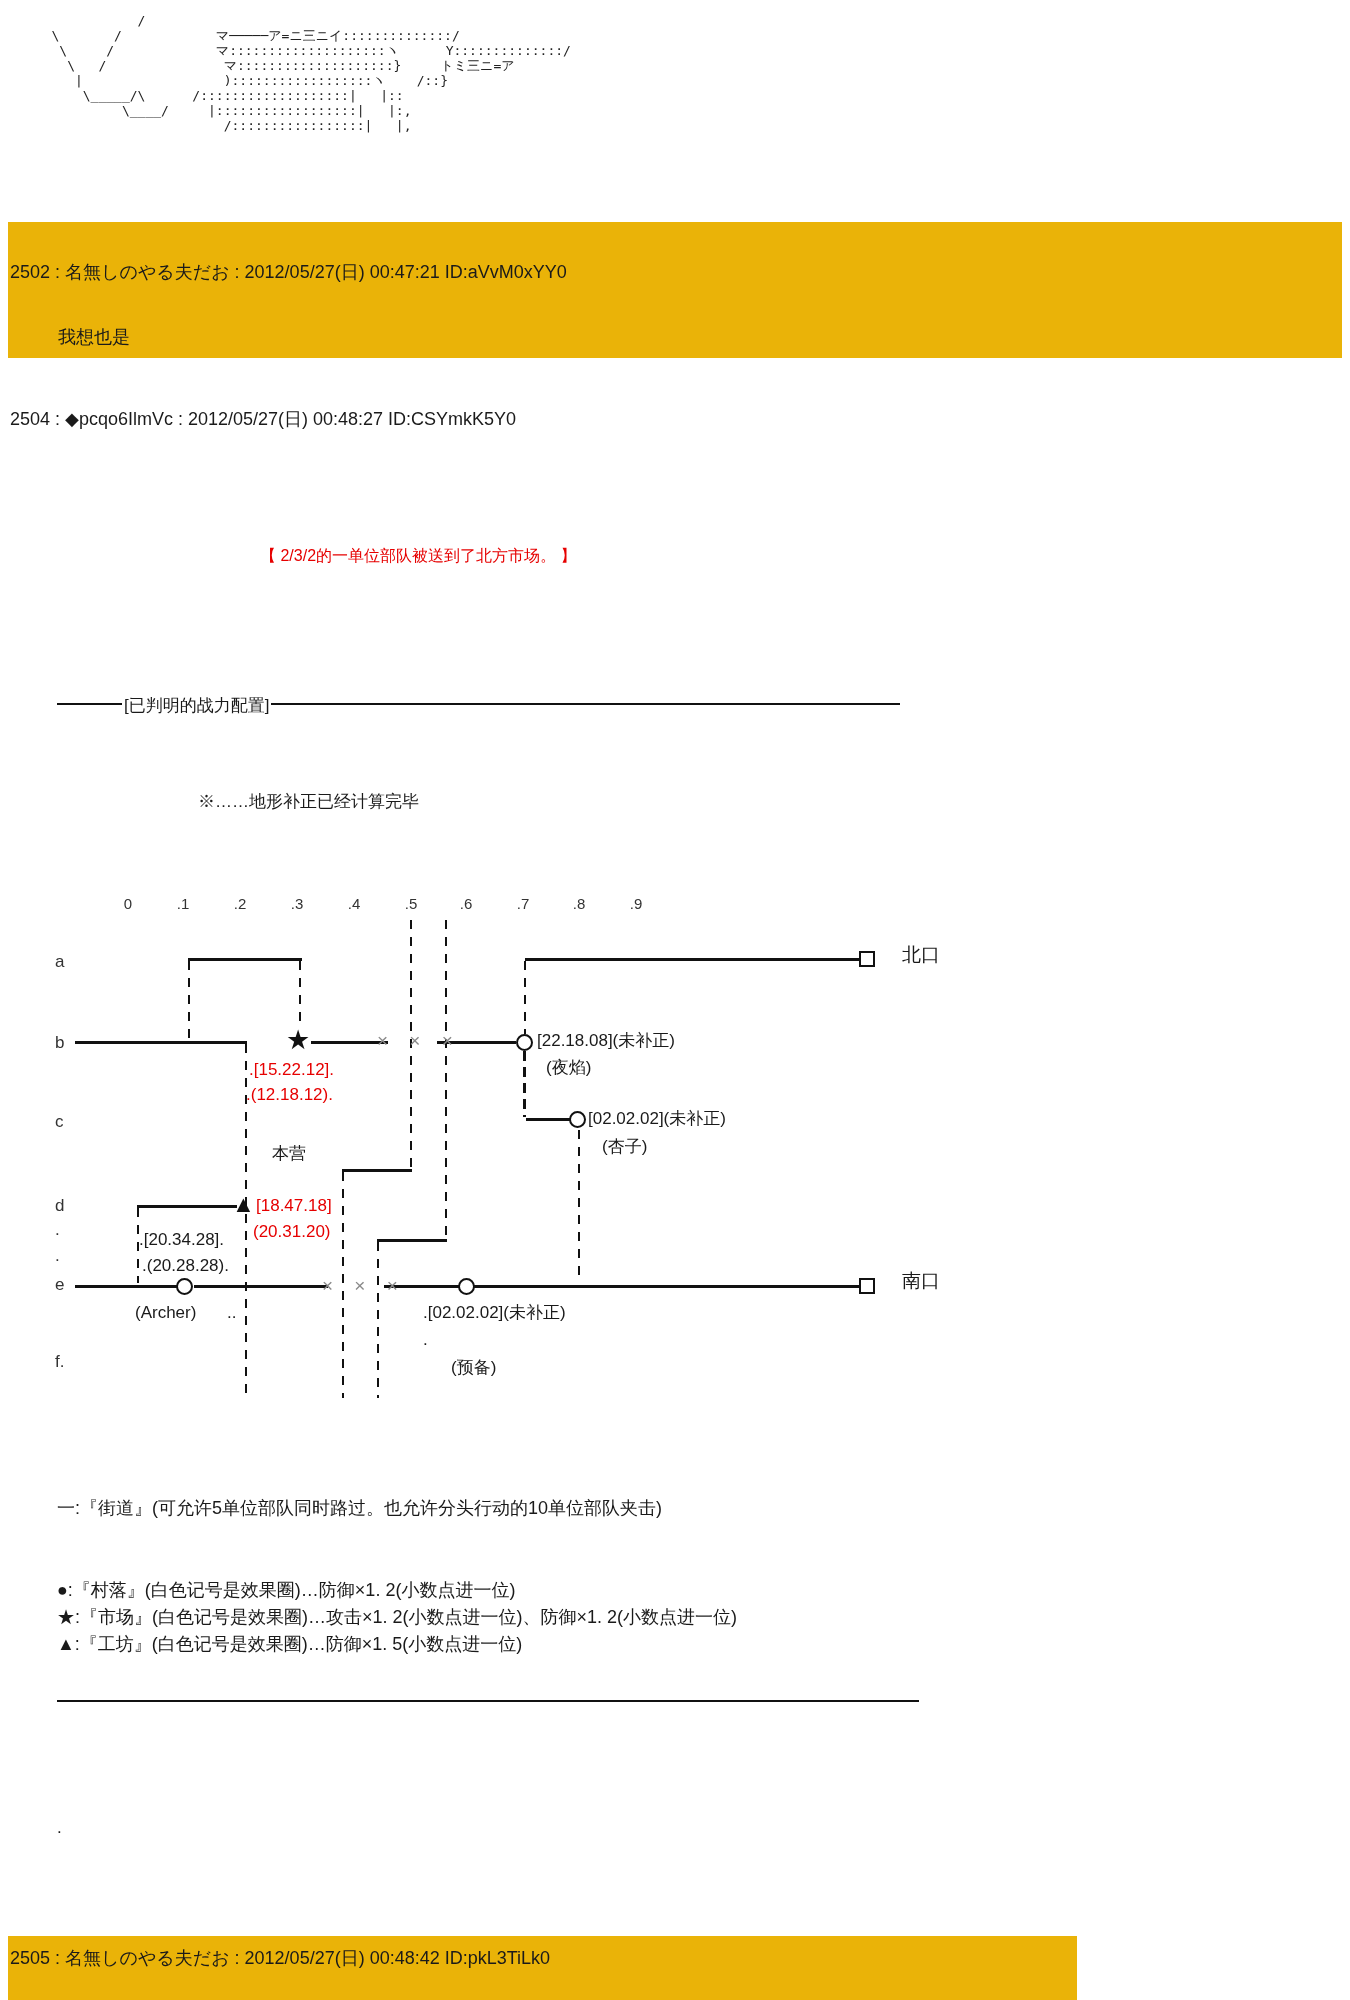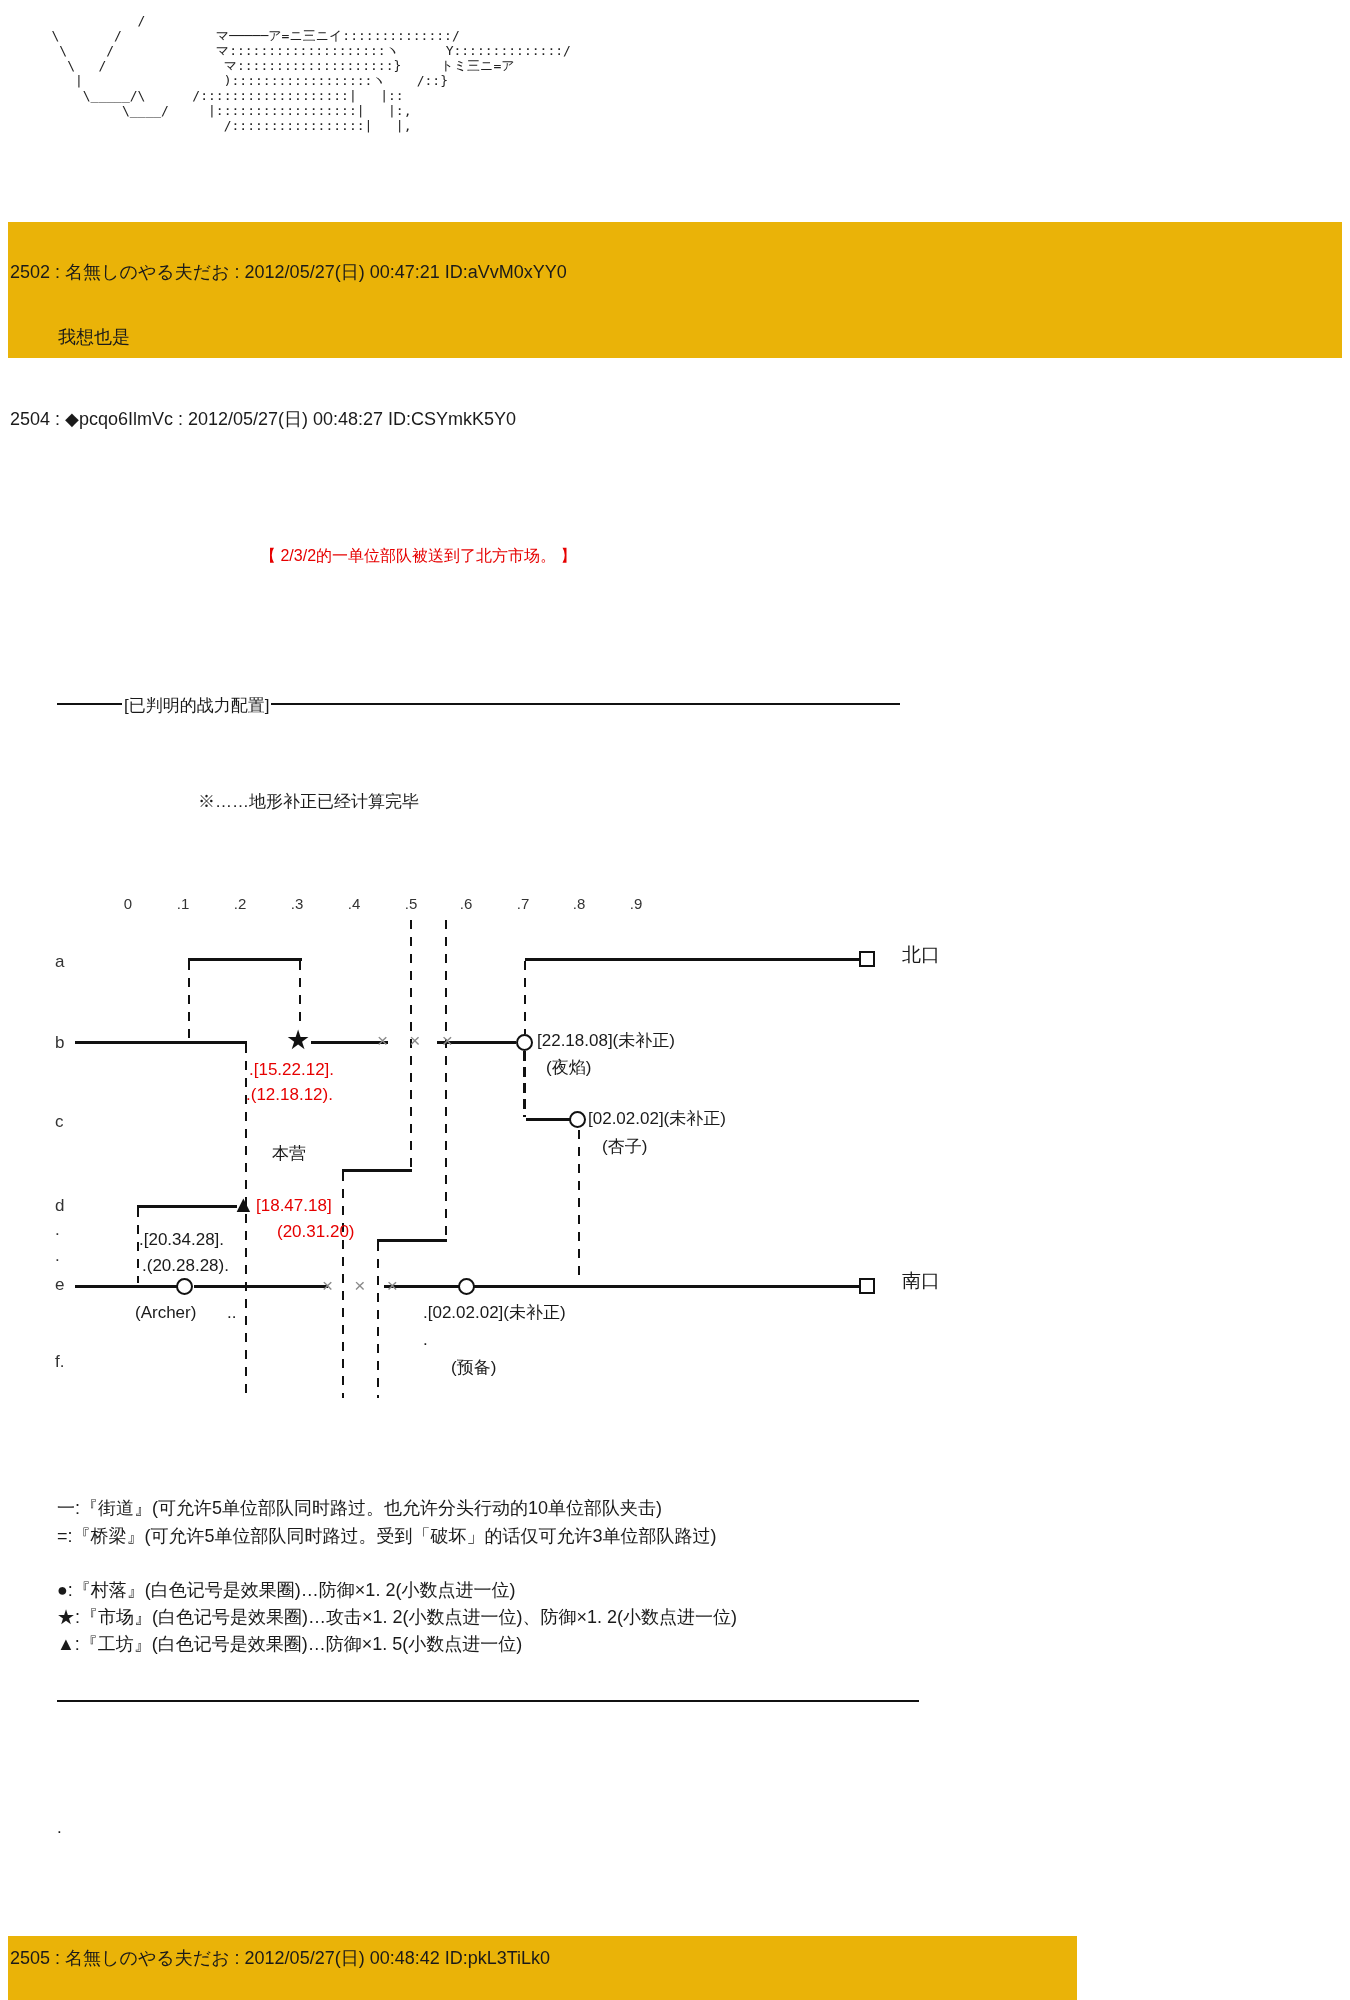--- a/index.html
+++ b/index.html
@@ -116,32 +116,31 @@
     <span class="abs xg" style="left:322px;top:1276px;">× × ×</span>
 
     <span class="abs txt" style="left:537px;top:1031px;">[22.18.08](未补正)</span>
     <span class="abs txt" style="left:546px;top:1058px;">(夜焰)</span>
     <span class="abs txt red" style="left:249px;top:1060px;">.[15.22.12].</span>
     <span class="abs txt red" style="left:246px;top:1085px;">.(12.18.12).</span>
     <span class="abs txt" style="left:588px;top:1109px;">[02.02.02](未补正)</span>
     <span class="abs txt" style="left:602px;top:1137px;">(杏子)</span>
     <span class="abs txt" style="left:272px;top:1144px;">本营</span>
     <span class="abs txt red" style="left:256px;top:1196px;">[18.47.18]</span>
-    <span class="abs txt red" style="left:253px;top:1222px;margin-left:24px;">(20.31.20)</span>
+    <span class="abs txt red" style="left:253px;top:1222px;">(20.31.20)</span>
     <span class="abs txt" style="left:139px;top:1230px;">.[20.34.28].</span>
     <span class="abs txt" style="left:142px;top:1256px;">.(20.28.28).</span>
     <span class="abs txt" style="left:135px;top:1303px;">(Archer)</span>
     <span class="abs txt" style="left:227px;top:1303px;">..</span>
     <span class="abs txt" style="left:423px;top:1303px;">.[02.02.02](未补正)</span>
     <span class="abs txt" style="left:423px;top:1330px;">.</span>
     <span class="abs txt" style="left:451px;top:1330px;margin-top:28px;">(预备)</span>
   </div>
 
   <div class="abs leg" style="left:57px;top:1496px;">一:『街道』(可允许5单位部队同时路过。也允许分头行动的10单位部队夹击)</div>
-  <div class="abs leg" style="left:57px;top:1524px;">=:『桥梁』(可允许5单位部队同时路过。受到「破坏」的话仅可允许3单位部队路过)</div>
   <div class="abs leg" style="left:57px;top:1578px;">●:『村落』(白色记号是效果圈)…防御×1. 2(小数点进一位)</div>
   <div class="abs leg" style="left:57px;top:1605px;">★:『市场』(白色记号是效果圈)…攻击×1. 2(小数点进一位)、防御×1. 2(小数点进一位)</div>
   <div class="abs leg" style="left:57px;top:1632px;">▲:『工坊』(白色记号是效果圈)…防御×1. 5(小数点进一位)</div>
 
   <div class="abs h2" style="left:57px;top:1700px;width:862px;"></div>
 
   <div class="abs txt" style="left:57px;top:1818px;">.</div>
 
   <div class="abs bluebox" style="left:8px;top:1936px;width:1069px;height:64px;">
     <div class="abs hdr" style="left:2px;top:10px;">2505 : 名無しのやる夫だお : 2012/05/27(日) 00:48:42 ID:pkL3TiLk0</div>

